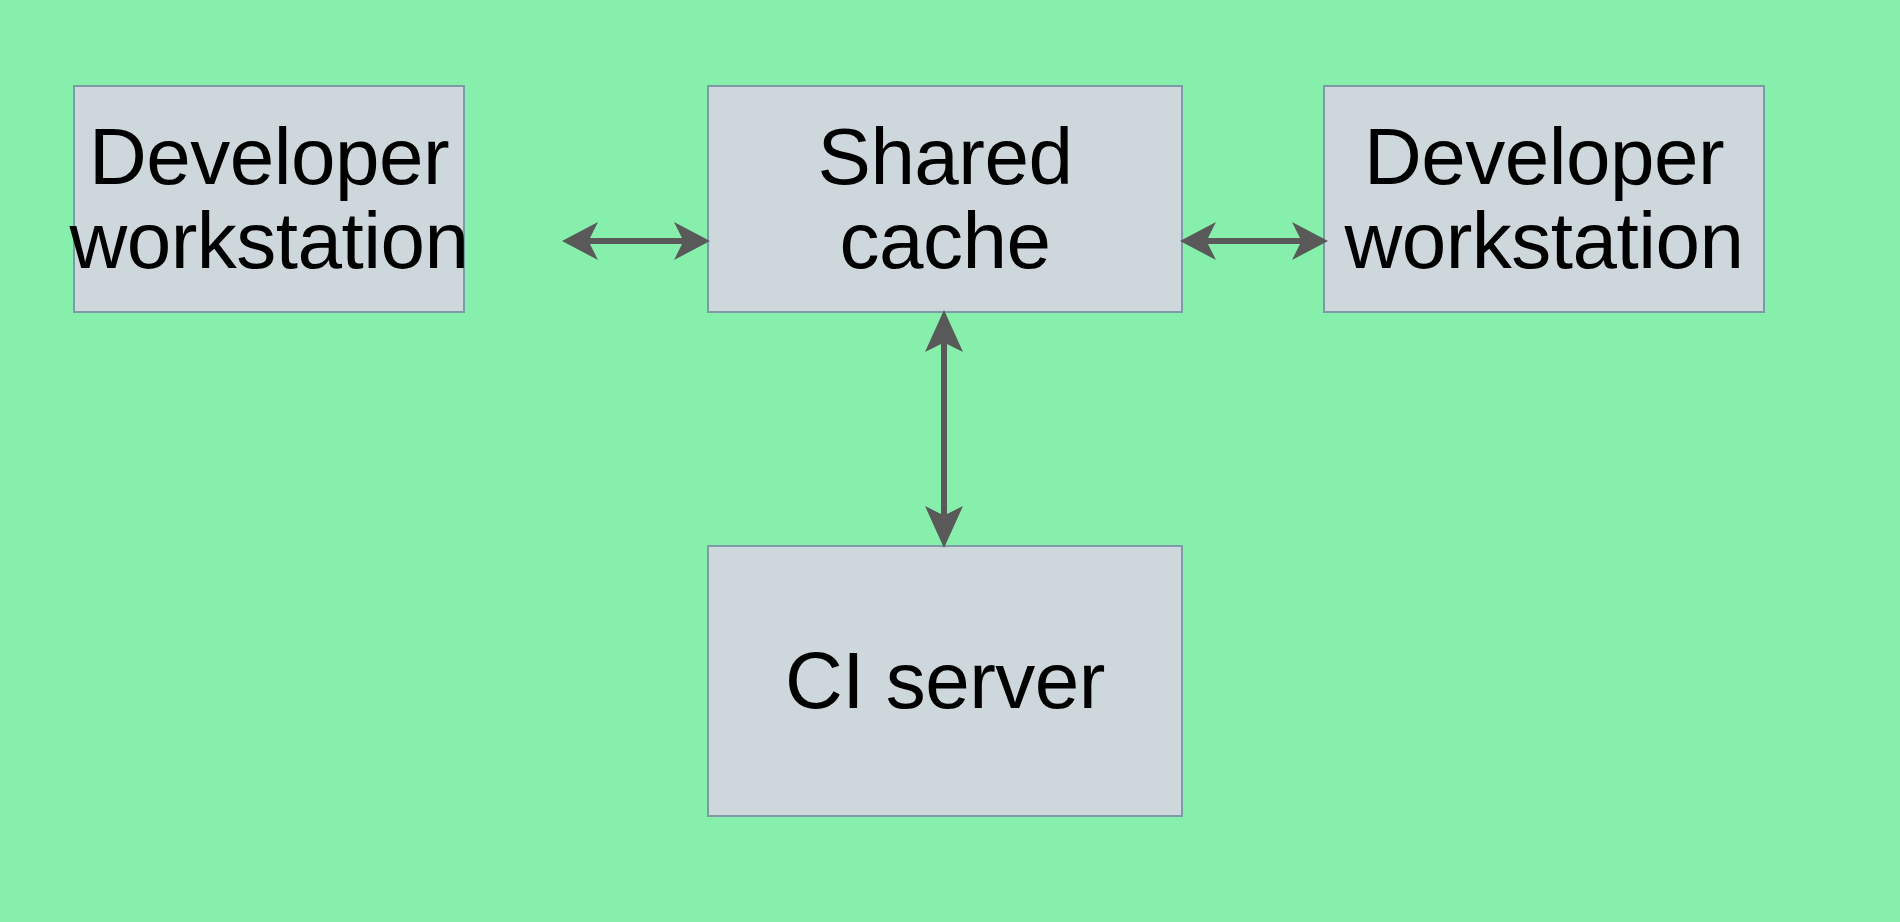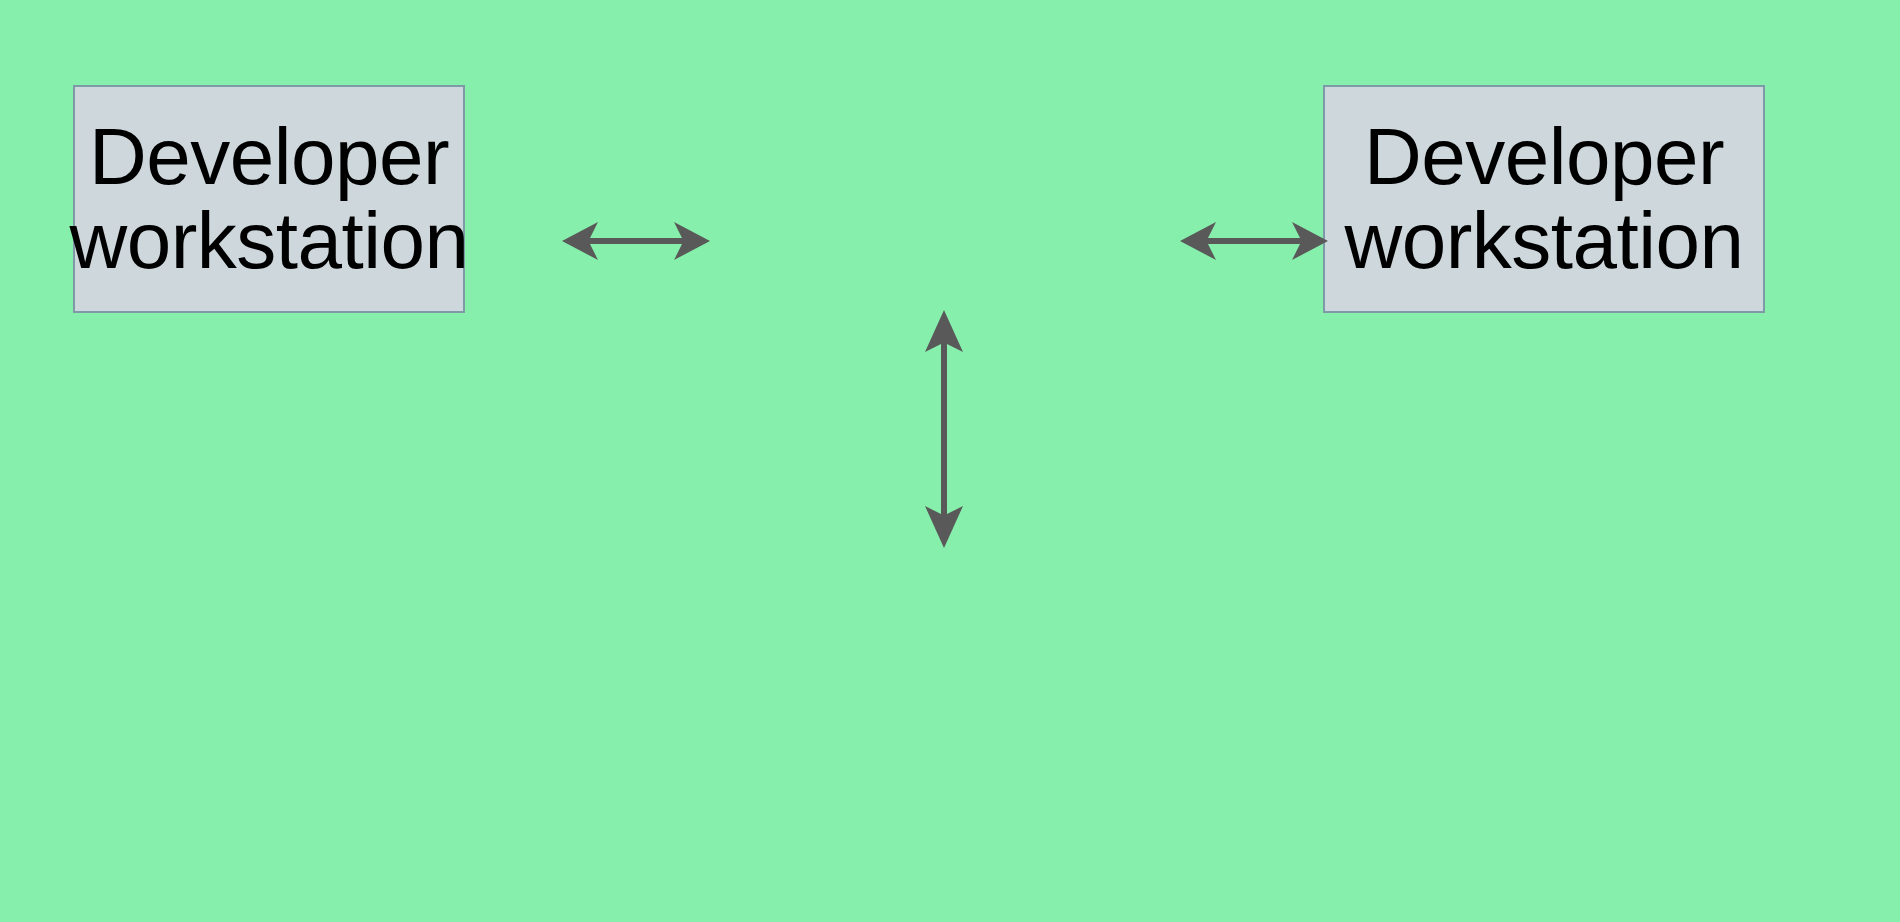--- a/index.html
+++ b/index.html
@@ -51,26 +51,33 @@
 </head>
 <body>
 
 <div id="canvas" style="background: #86efac;">
 
   <div class="node" id="node-dev-left" style="background: rgb(206, 215, 219); border-color: rgb(126, 154, 166); color: rgb(0, 0, 0);">
     <span>Developer
 workstation</span>
   </div>
 
+  <div class="node" id="node-cache" style="background: rgb(206, 215, 219); border-color: rgb(126, 154, 166); color: rgb(0, 0, 0);">
+    <span>Shared
+cache</span>
+  </div>
 
   <div class="node" id="node-dev-right" style="background: rgb(206, 215, 219); border-color: rgb(126, 154, 166); color: rgb(0, 0, 0);">
     <span>Developer
 workstation</span>
   </div>
 
+  <div class="node" id="node-ci" style="background: rgb(206, 215, 219); border-color: rgb(126, 154, 166); color: rgb(0, 0, 0);">
+    <span>CI server</span>
+  </div>
 
   <svg class="edge" id="edge-left-cache" viewBox="0 0 152 62" width="152" height="62">
     <g>
       <path fill="#595959" d="
         M 2,31
         L 38,12  L 30,28  L 122,28  L 114,12  L 150,31
         L 114,50  L 122,34  L 30,34  L 38,50  Z"></path>
     </g>
   </svg>
 

